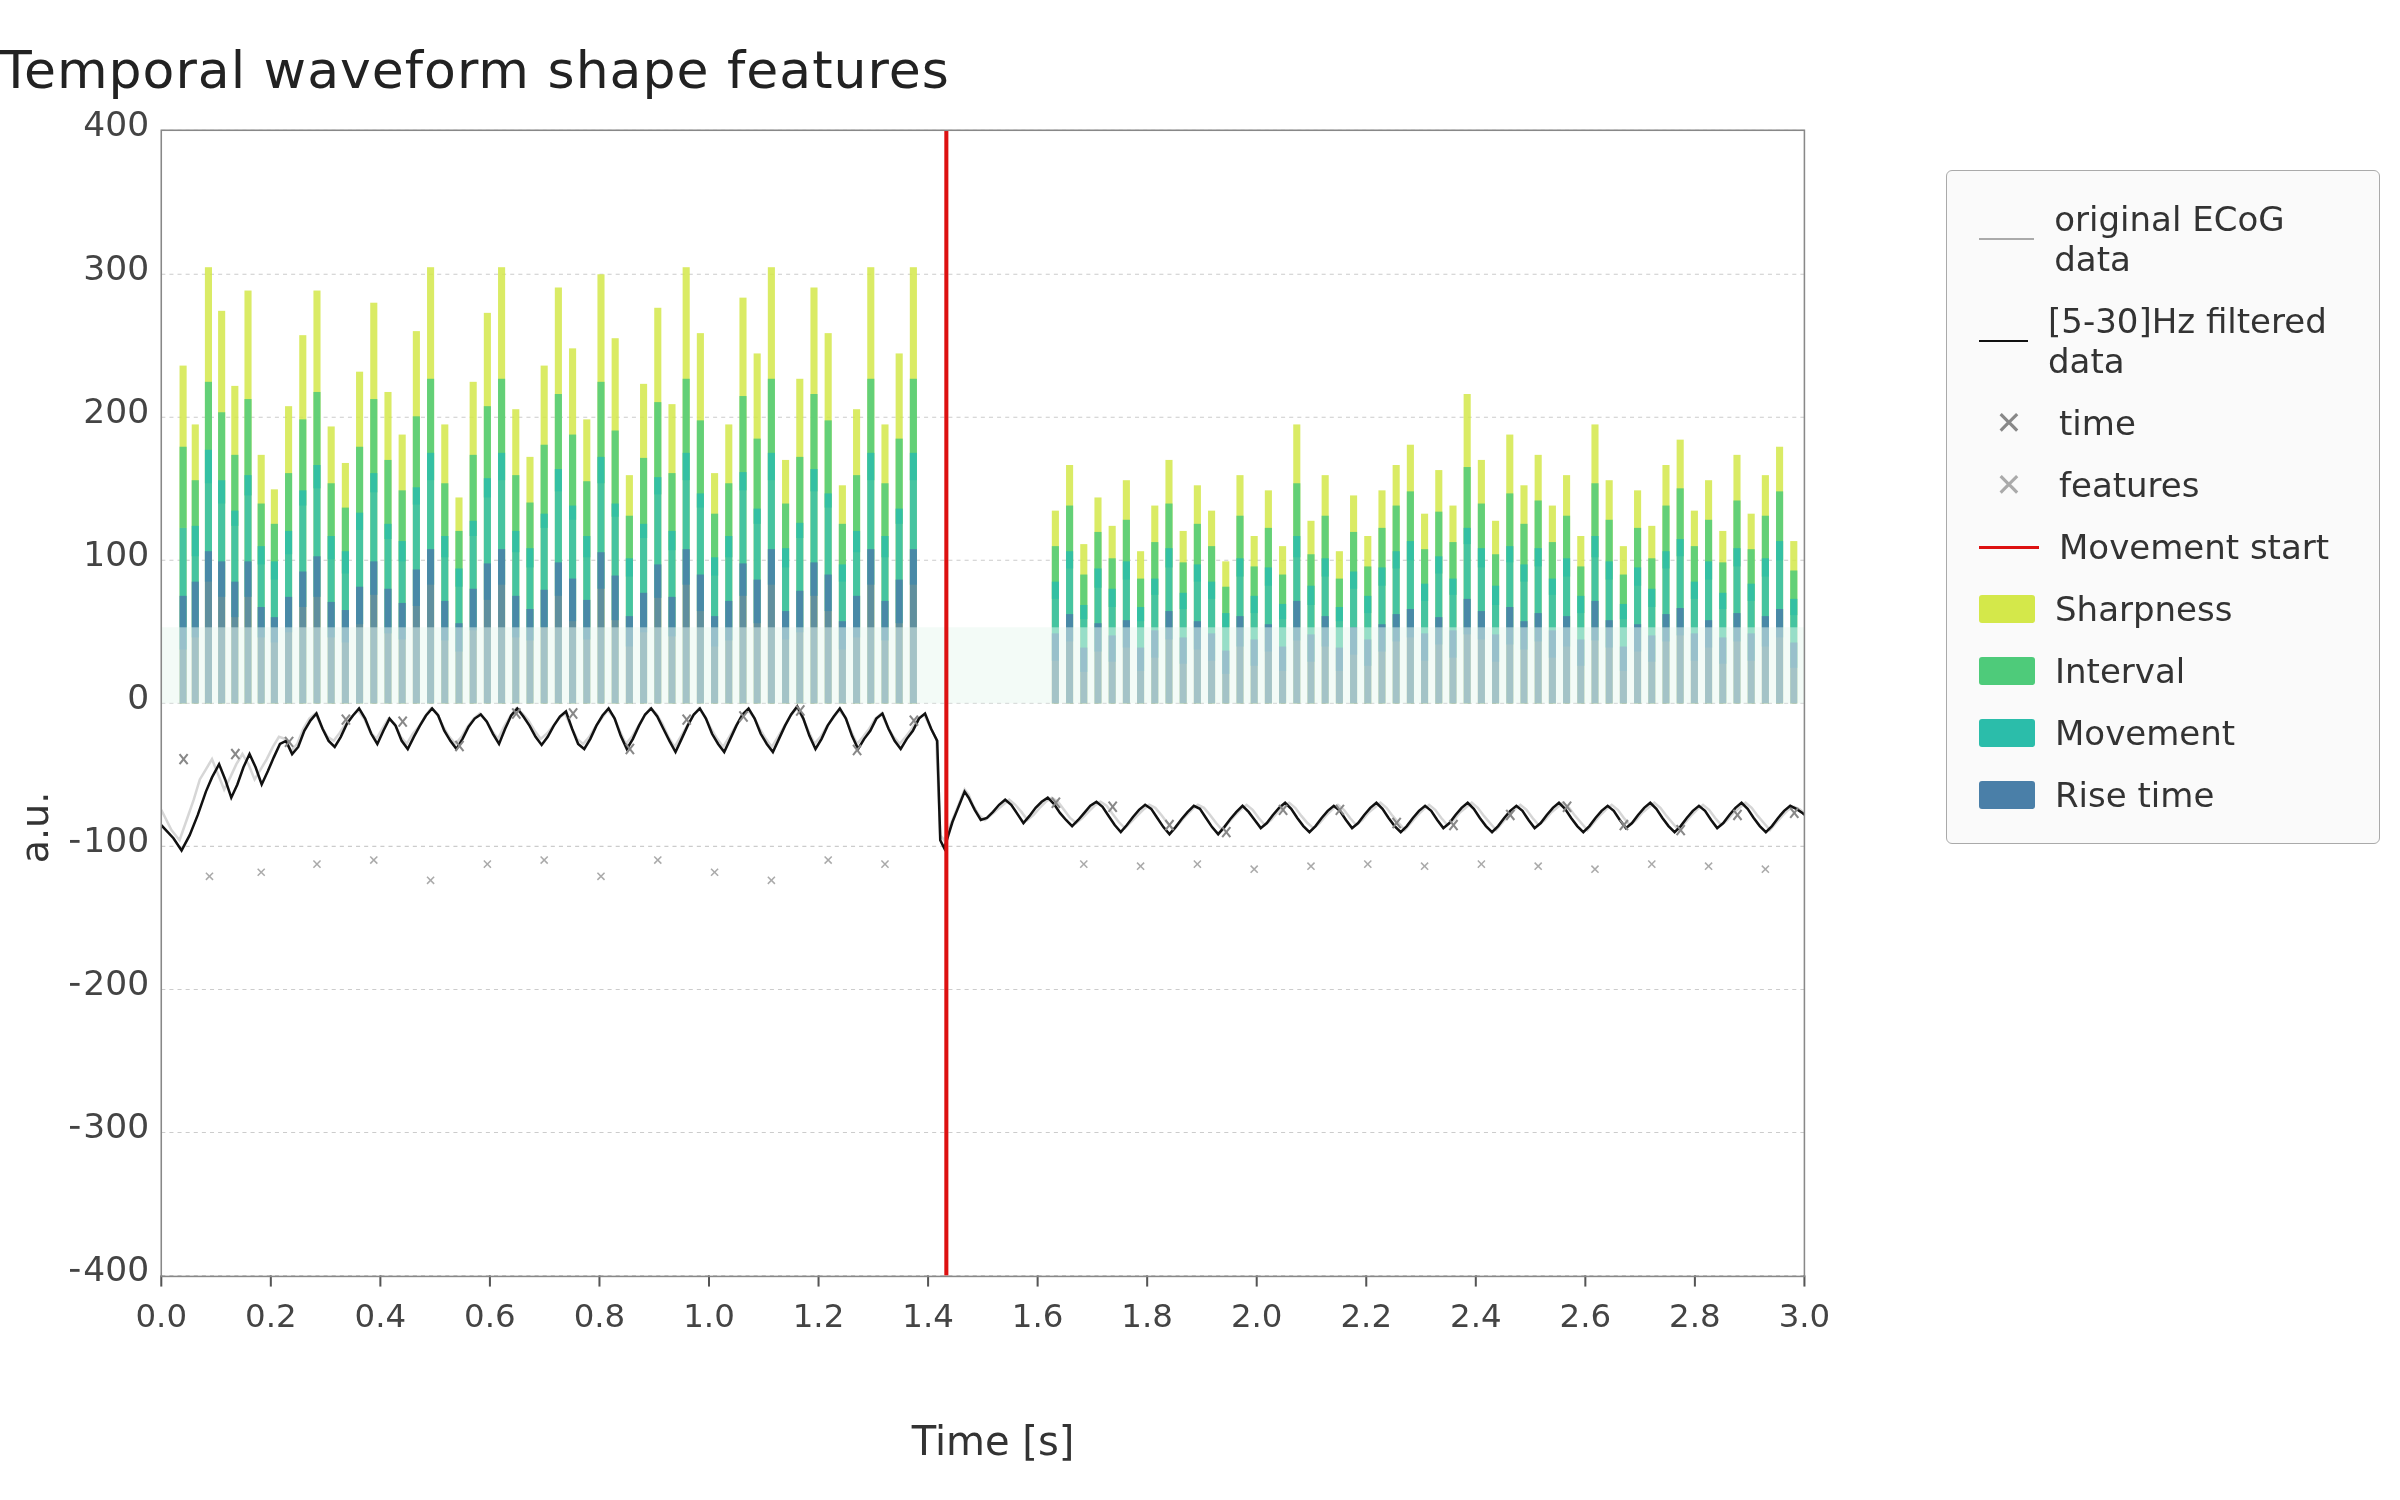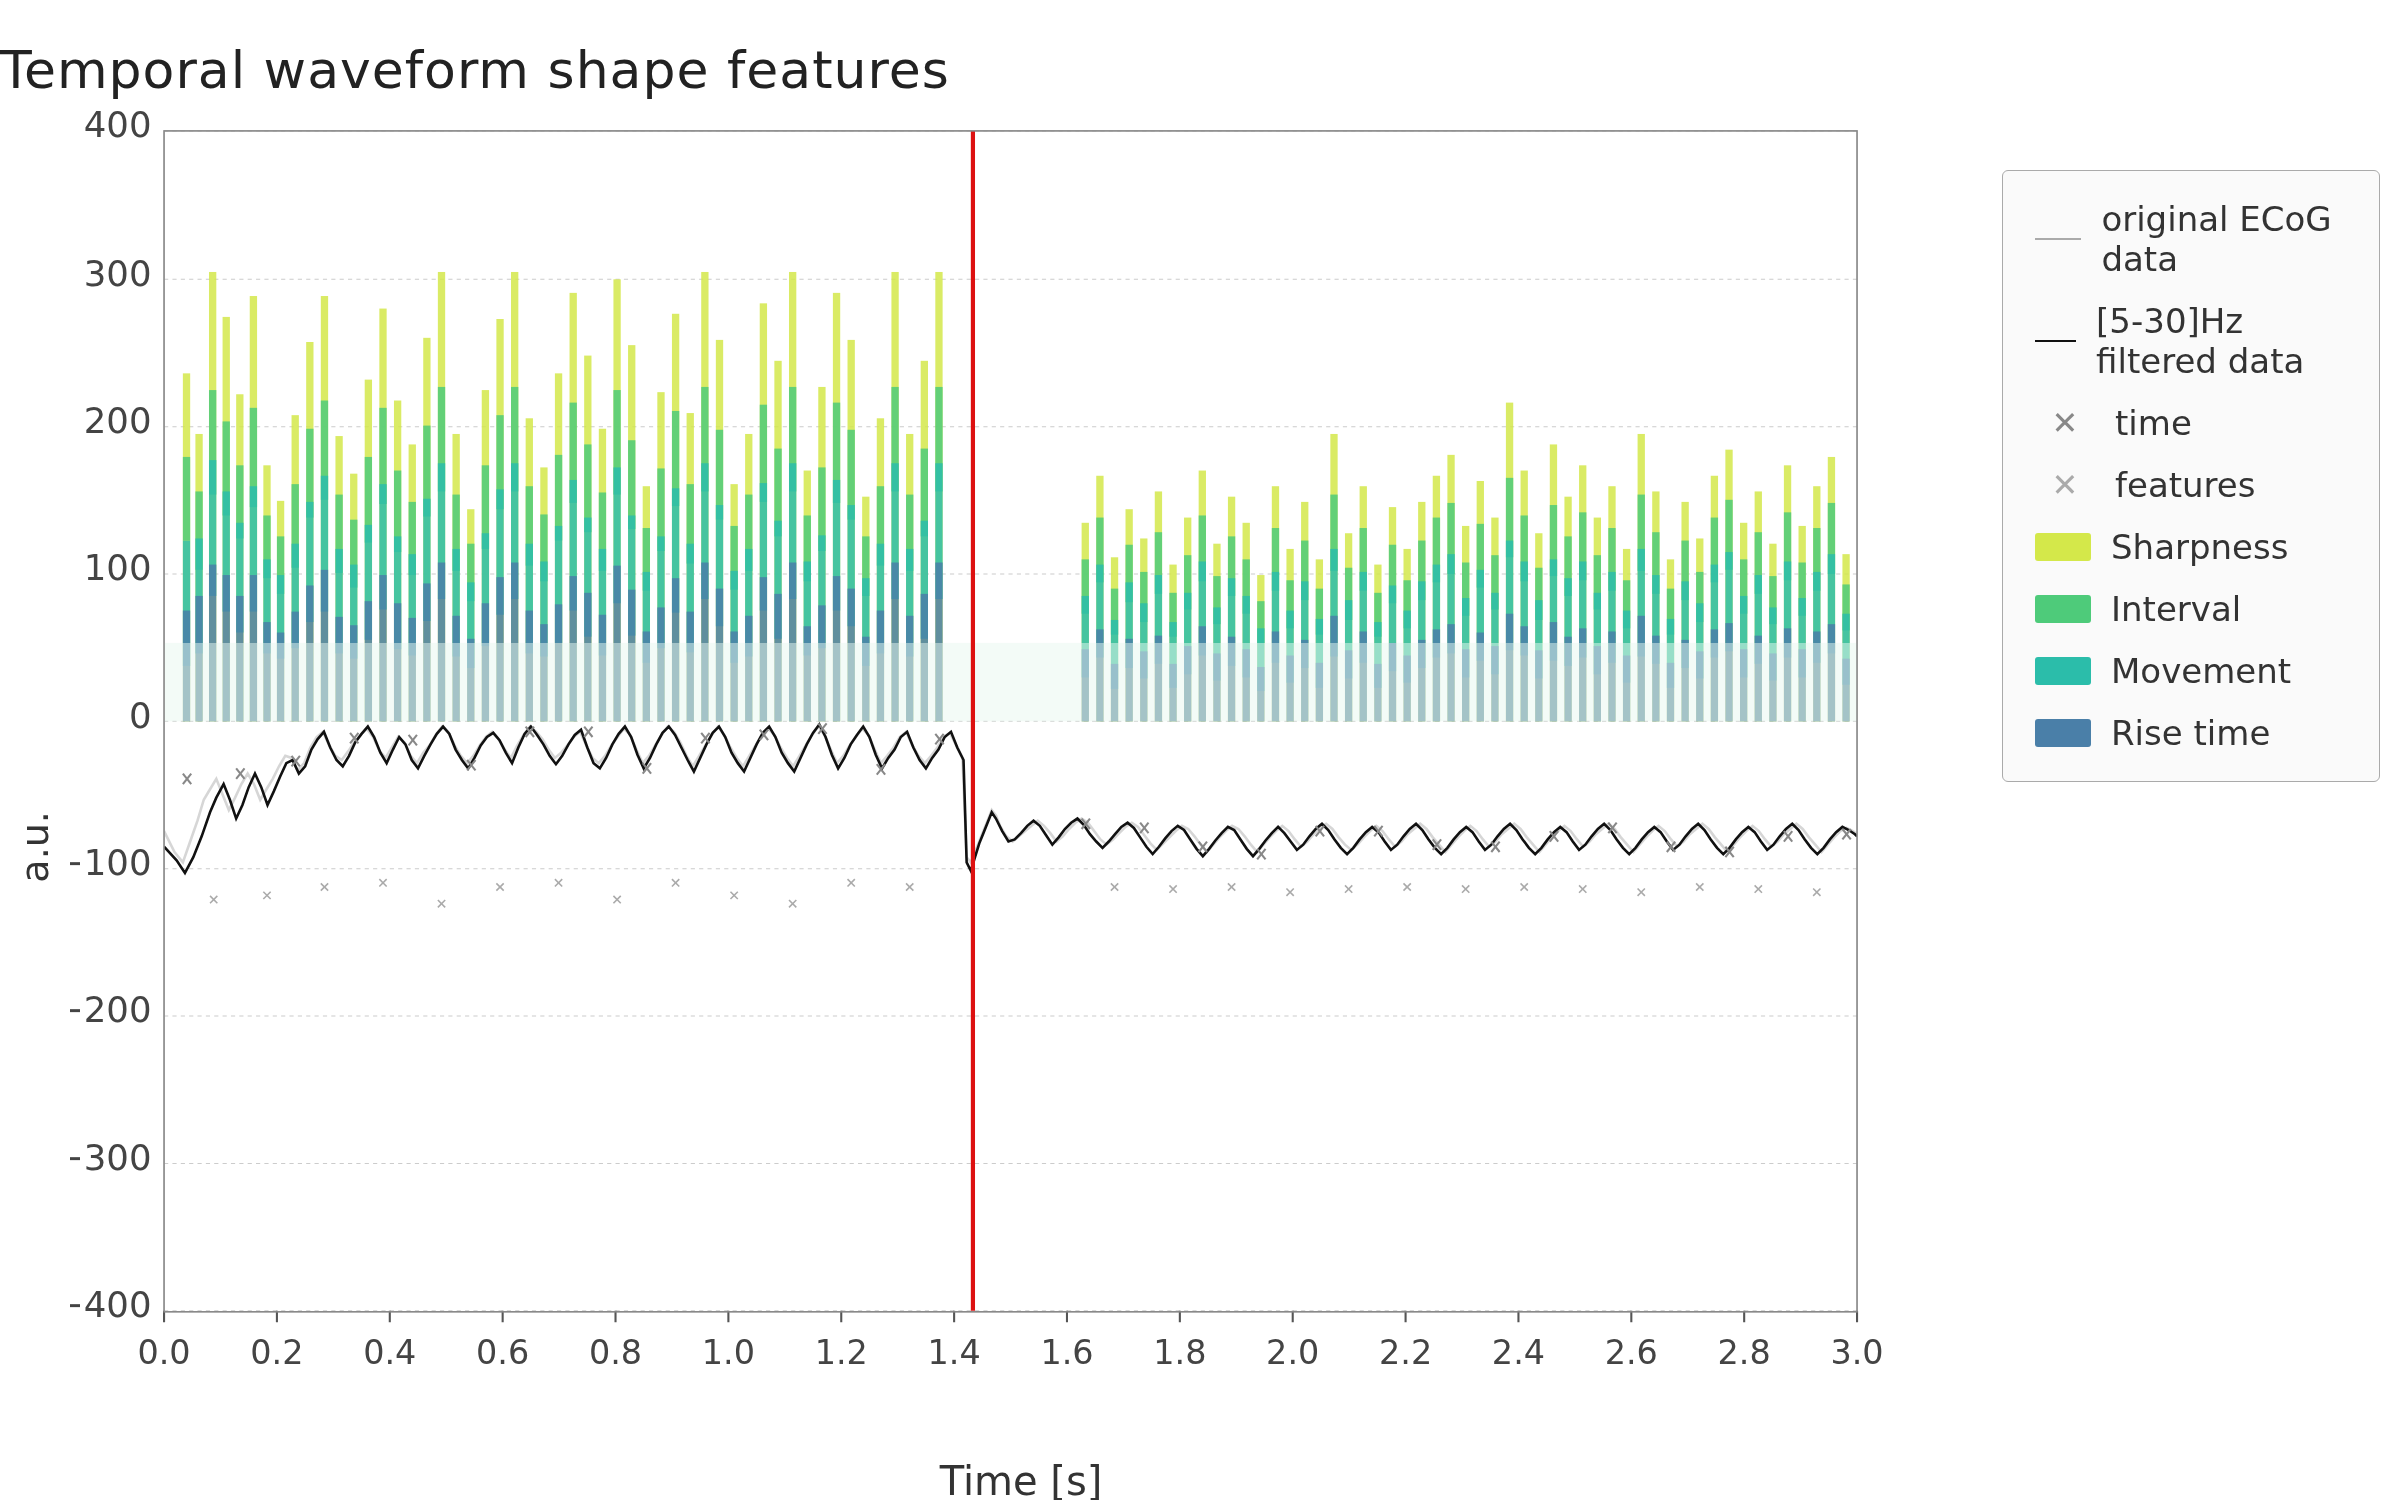--- a/index.html
+++ b/index.html
@@ -63,21 +63,21 @@
       flex: 1;
       width: 100%;
     }
     .x-axis-label {
       text-align: center;
       font-size: 40px;
       color: #333;
       padding-top: 10px;
     }
     .legend-box {
-      width: 378px;
+      width: 434px;
       margin-top: 60px;
       margin-left: 30px;
       border: 1.5px solid #aaa;
       border-radius: 6px;
       background: #fafafa;
       padding: 28px 32px;
       display: flex;
       flex-direction: column;
       gap: 22px;
       height: fit-content;
@@ -943,20 +943,24 @@
         </div>
         <div class="legend-item">
           <span style="width:60px;display:inline-flex;align-items:center;justify-content:center;font-size:32px;color:#888;">✕</span>
           <span>time</span>
         </div>
         <div class="legend-item">
           <span style="width:60px;display:inline-flex;align-items:center;justify-content:center;font-size:32px;color:#aaa;">✕</span>
           <span>features</span>
         </div>
         <div class="legend-item">
+          <span class="legend-red-line"></span>
+          <span>Movement start</span>
+        </div>
+        <div class="legend-item">
           <span class="legend-color-box" style="background:#d4e84a;"></span>
           <span>Sharpness</span>
         </div>
         <div class="legend-item">
           <span class="legend-color-box" style="background:#4ecb7a;"></span>
           <span>Interval</span>
         </div>
         <div class="legend-item">
           <span class="legend-color-box" style="background:#2bbdaa;"></span>
           <span>Movement</span>

